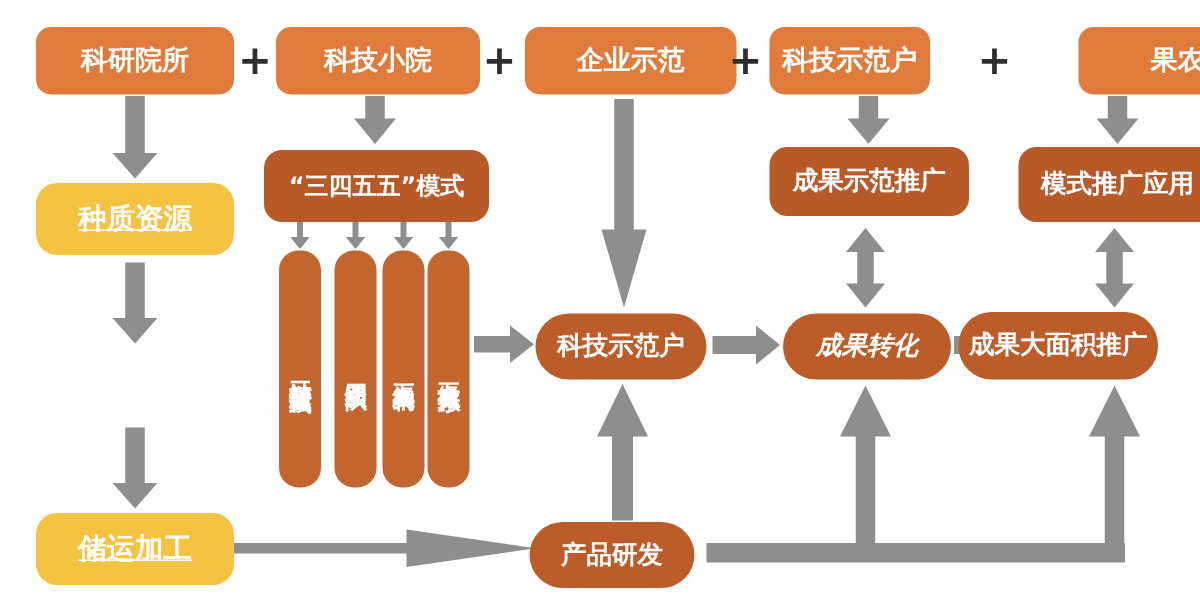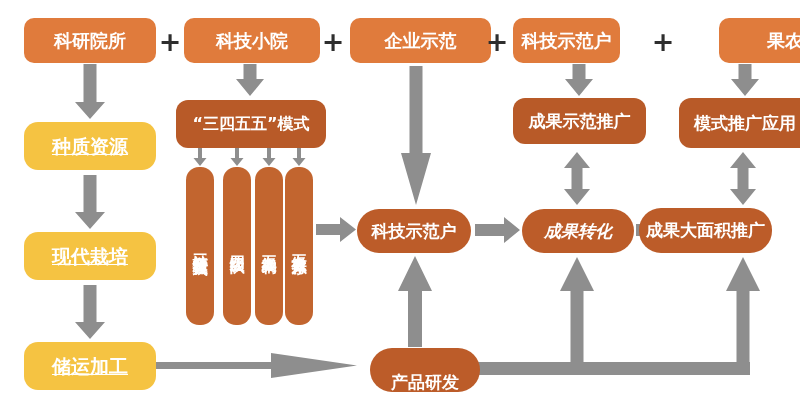--- a/index.html
+++ b/index.html
@@ -95,23 +95,20 @@
   <div class="box dark" style="left:497px;top:98px;width:133px;height:46px;font-size:17px;">
     <span>成果示范推广</span>
   </div>
   <div class="box dark" style="left:663px;top:98px;width:132px;height:50px;font-size:17px;">
     <span>模式推广应用</span>
   </div>
 
   <div class="box yellow" style="top:122px;">
     <span>种质资源</span>
   </div>
-  <div class="box yellow" style="top:232px;">
-    <span>现代栽培</span>
-  </div>
   <div class="box yellow" style="top:342px;">
     <span>储运加工</span>
   </div>
 
   <div class="box bar" style="left:170px;">
     <span>三站链合运行模式</span>
   </div>
   <div class="box bar" style="left:207px;">
     <span>四级团队</span>
   </div>
@@ -124,17 +121,17 @@
 
   <div class="box pill" style="left:341px;top:209px;width:114px;">
     <span>科技示范户</span>
   </div>
   <div class="box pill" style="left:506px;top:209px;width:112px;font-style:italic;">
     <span>成果转化</span>
   </div>
   <div class="box pill" style="left:623px;top:208px;width:133px;height:45px;">
     <span>成果大面积推广</span>
   </div>
-  <div class="box pill" style="left:354px;top:348px;width:110px;align-items:flex-end;">
+  <div class="box pill" style="left:337px;top:348px;width:110px;">
     <span>产品研发</span>
   </div>
 
 </div>
 
 </body></html>

